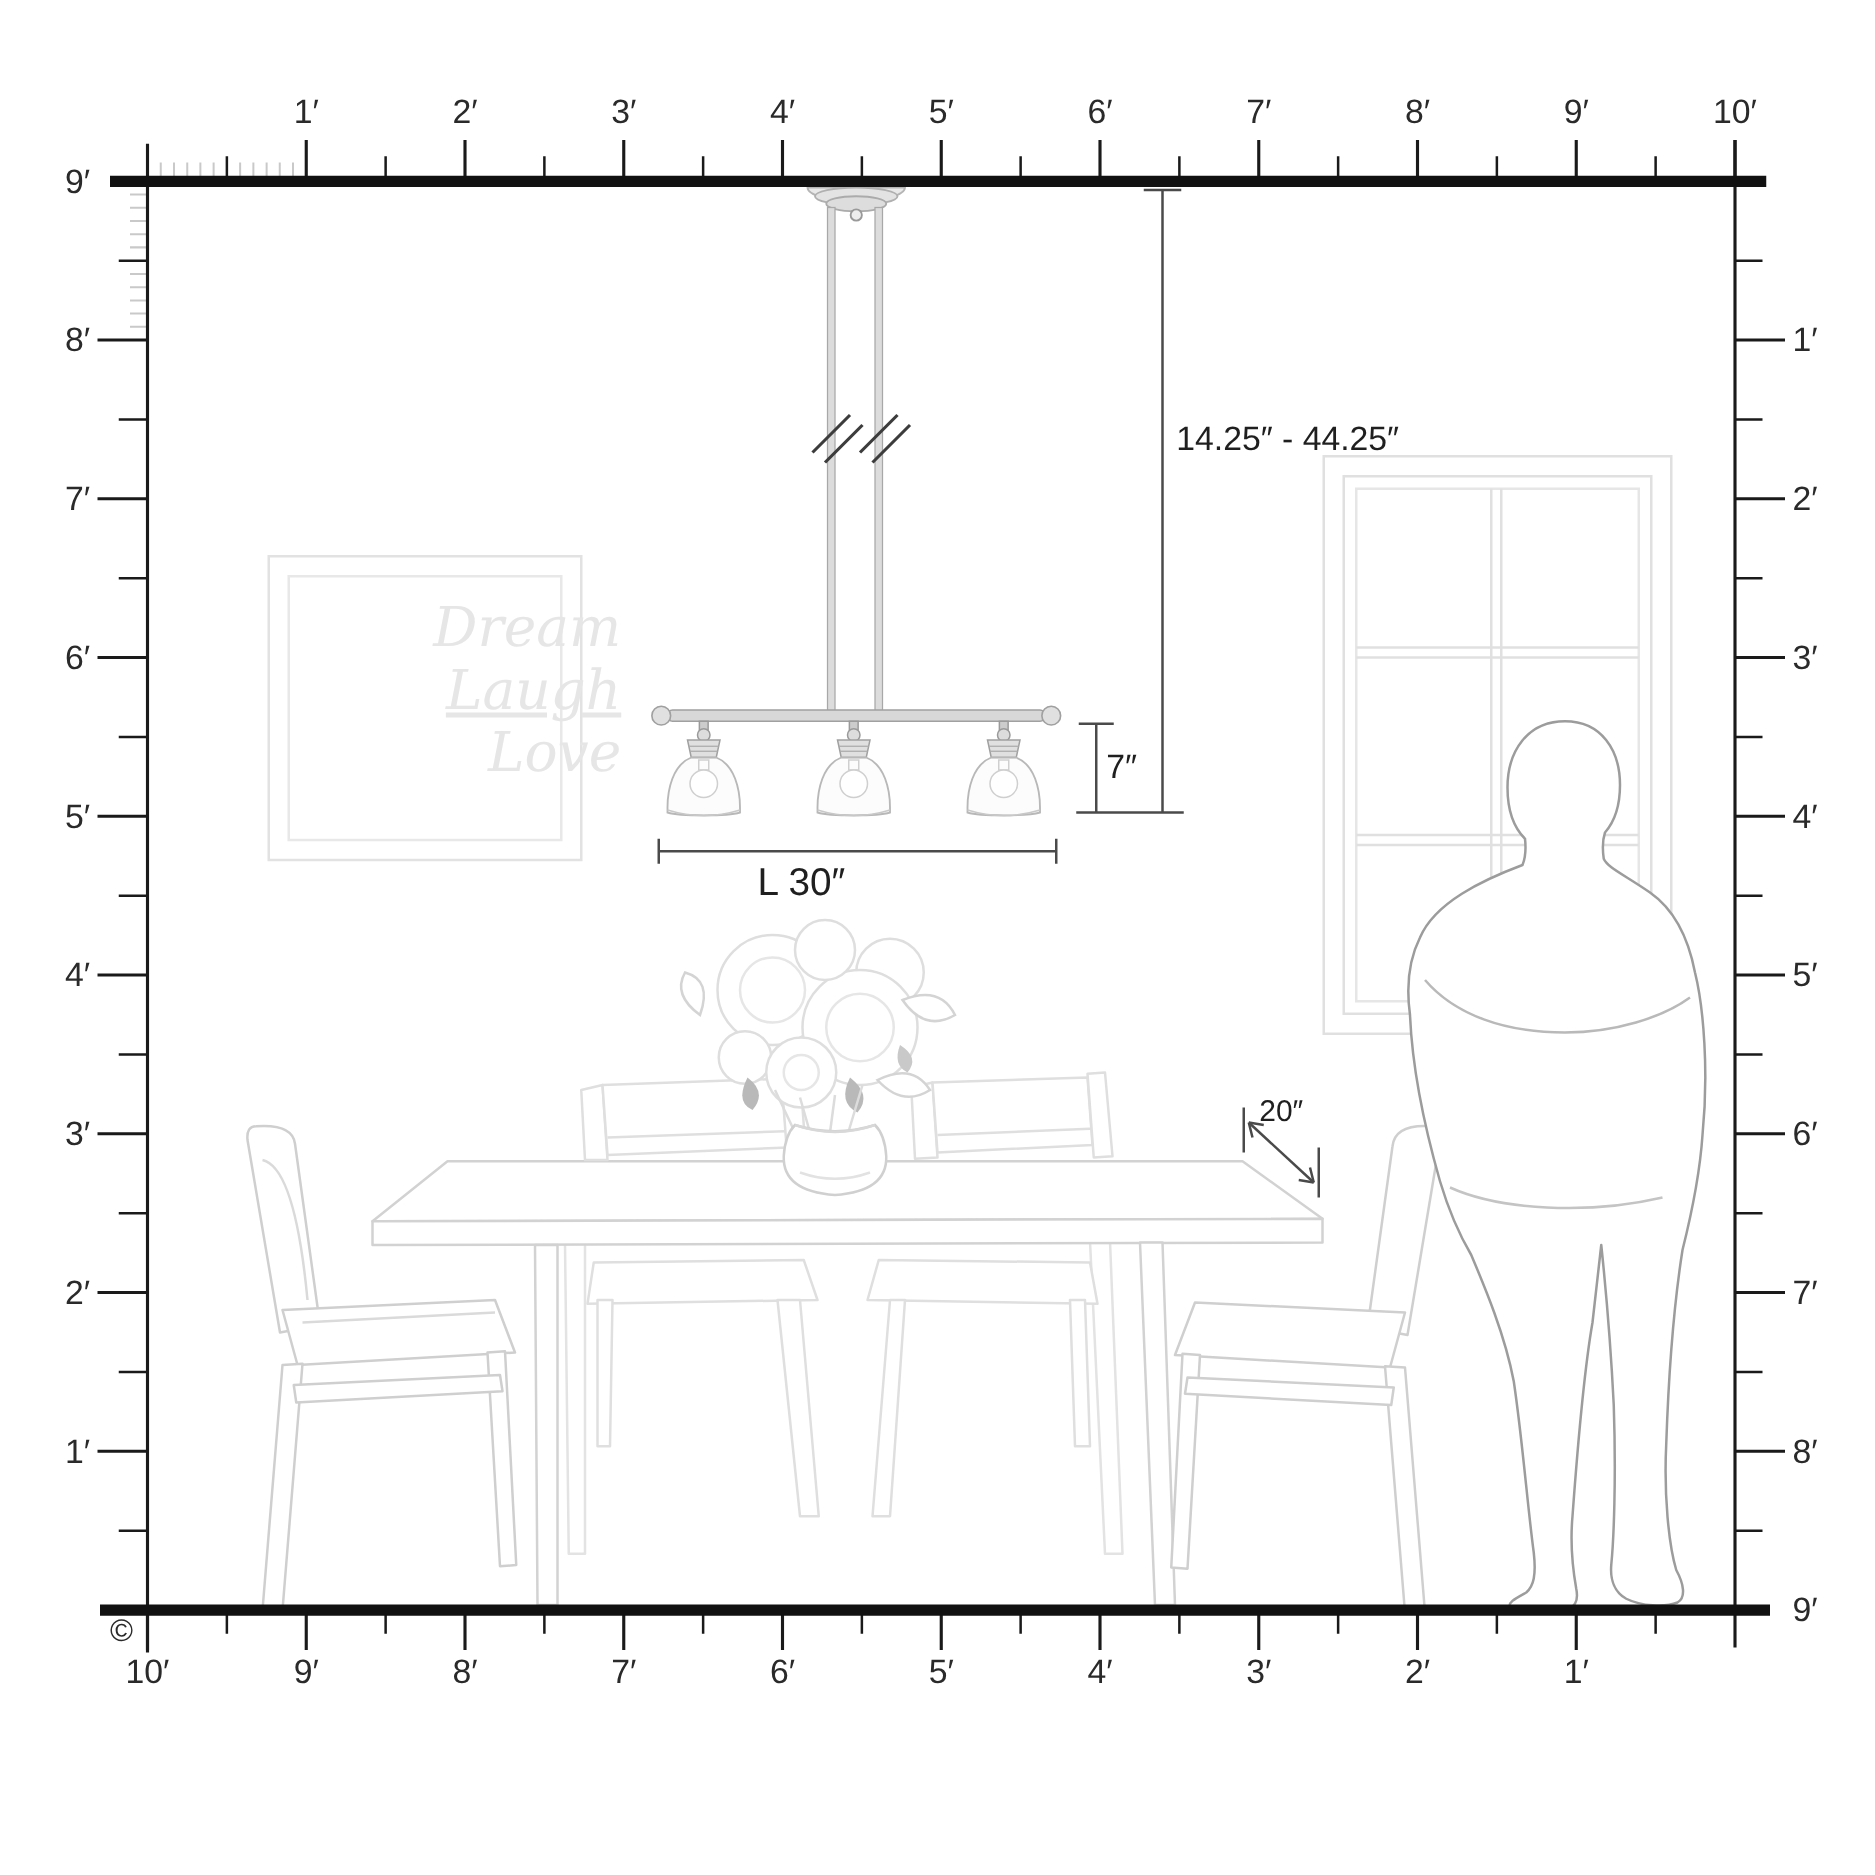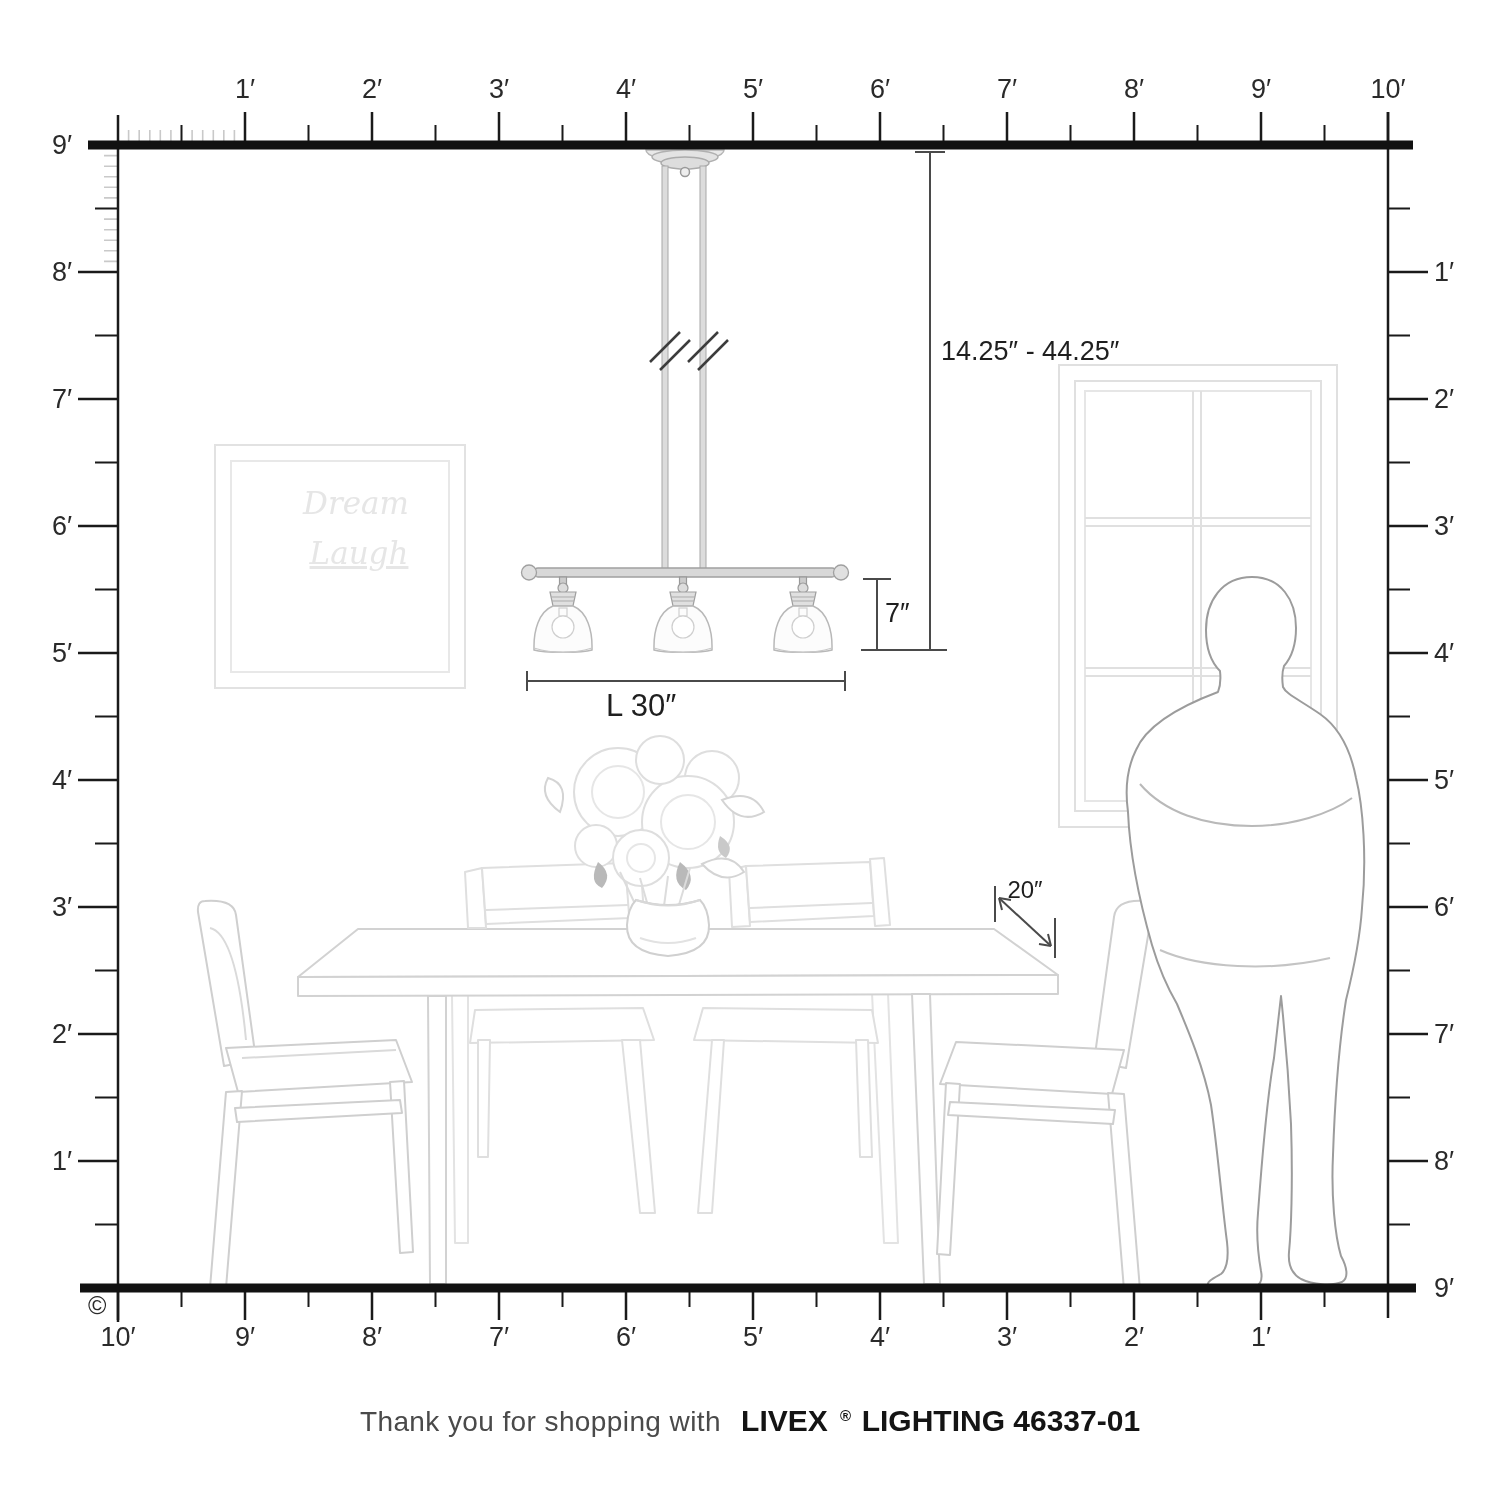--- a/index.html
+++ b/index.html
@@ -23,24 +23,24 @@
     position:absolute;
     color:#1f1f1f;
     font-size:27px;
     white-space:nowrap;
   }
   #dim-length{font-size:31px;}
   #dim-clearance{font-size:24px;text-align:center;}
   #wall-art-text{
     position:absolute;
     left:215px;top:478px;width:282px;
-    text-align:center;
+    text-align:right;
     font-family:"DejaVu Serif", serif;
     font-style:italic;
-    font-size:31px;
+    font-size:44px;
     line-height:50px;
     color:#e6e6e6;
   }
   #wall-art-text .w2{margin-left:6px;text-decoration:underline;}
   #wall-art-text .w3{margin-left:34px;}
   #wall-art-text span{display:block;}
   #copyright-mark{
     position:absolute;left:88px;top:1291px;
     font-size:25px;color:#2a2a2a;
   }
@@ -358,24 +358,19 @@
     </div>
 
   <div class="dim-label" id="dim-hang" style="left:941px;top:336px;">14.25″ - 44.25″</div>
   <div class="dim-label" id="dim-height" style="left:885px;top:598px;">7″</div>
   <div class="dim-label" id="dim-length" style="left:606px;top:688px;width:160px;">L 30″</div>
   <div class="dim-label" id="dim-clearance" style="left:993px;top:876px;width:64px;">20″</div>
 
   <div id="wall-art-text">
     <span class="w1">Dream</span>
     <span class="w2">Laugh</span>
+    <span class="w3">Love</span>
   </div>
 
   <div id="copyright-mark">©</div>
 
-  <div id="footer-line">
-    <span class="prefix">Thank you for shopping with</span>
-    <span class="brand">LIVEX</span>
-    <span class="reg">®</span>
-    <span class="product">LIGHTING 46337-01</span>
-  </div>
 
 </div>
 
 </body></html>

